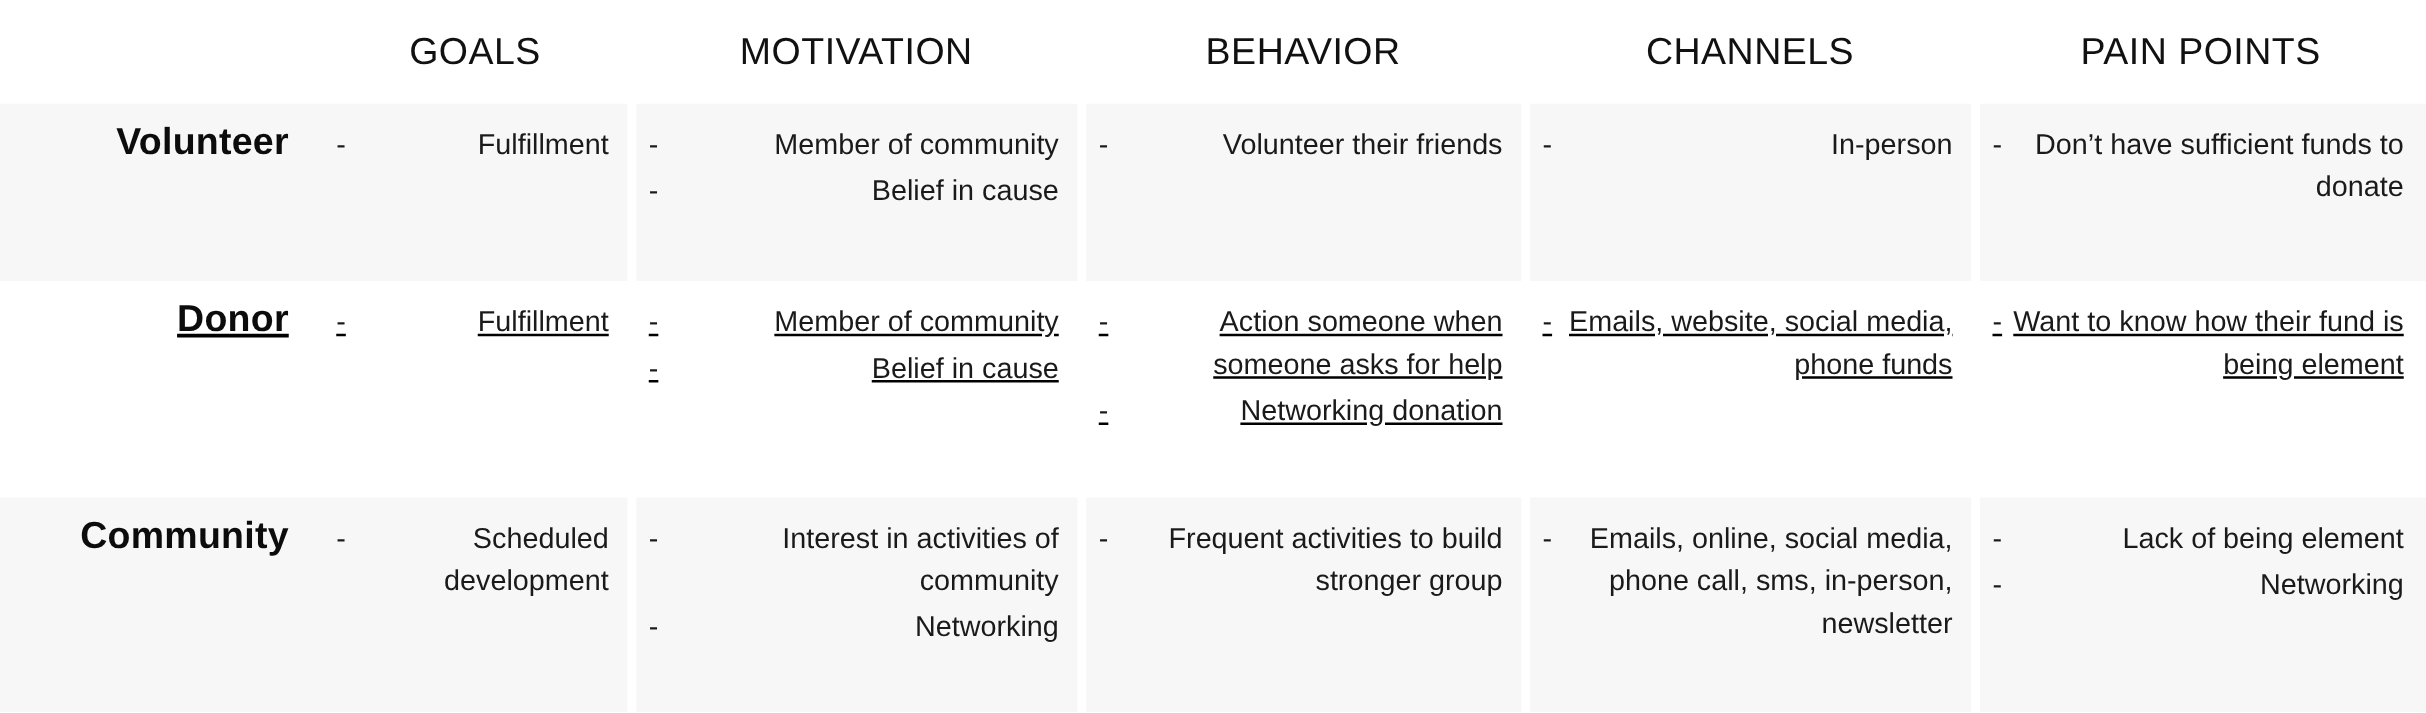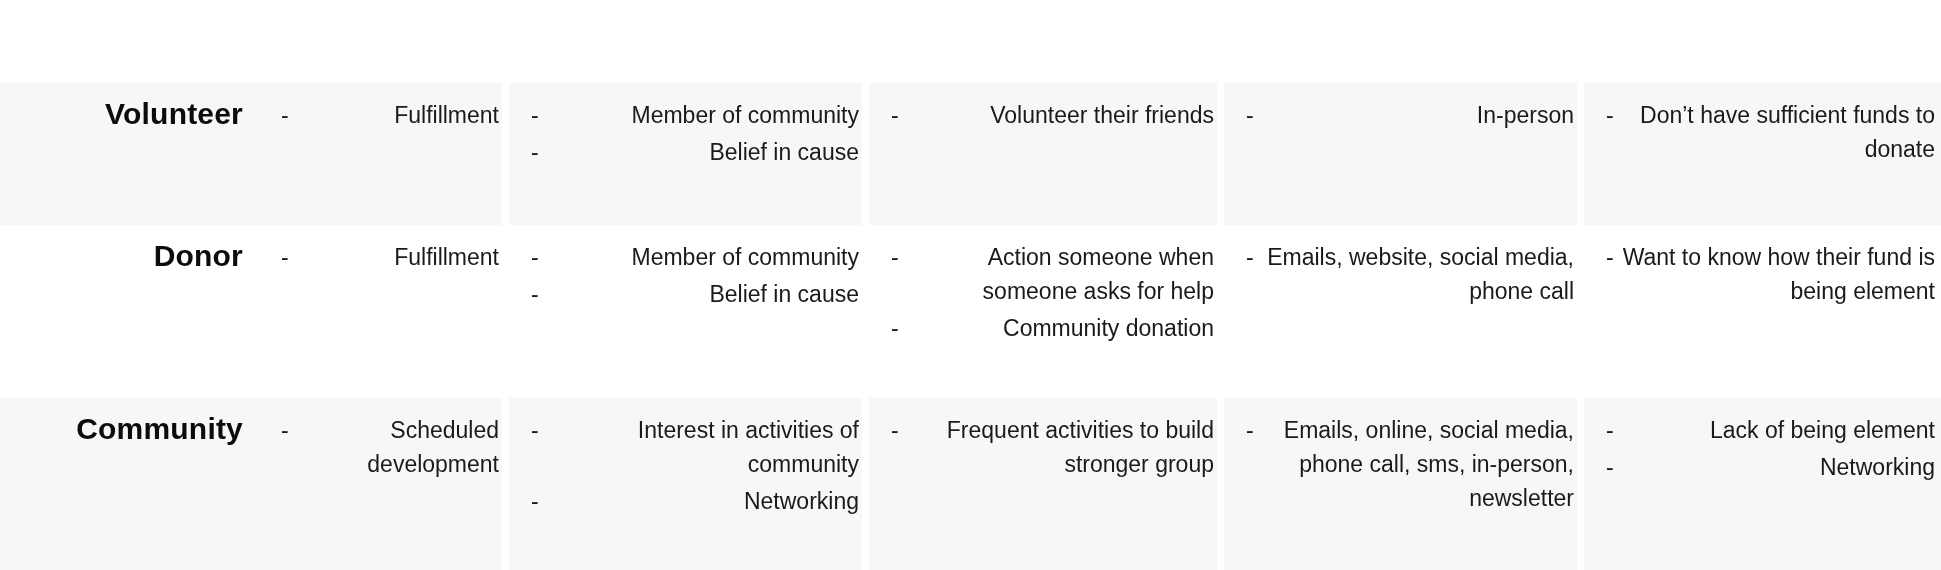--- a/index.html
+++ b/index.html
@@ -54,27 +54,26 @@
     position: absolute;
     left: 0;
     top: 83px;
     width: 1941px;
   }
   .matrix-row {
     position: relative;
     display: flex;
     width: 1941px;
     box-sizing: border-box;
-    padding-left: 12px;
   }
   .matrix-row.shaded  { background: #f7f7f7; }
   .matrix-row.plain    { background: #ffffff; }
 
   .row-1 { height: 142px; }
-  .row-2 { height: 173px; }
+  .row-2 { height: 173px; text-decoration: underline; }
   .row-3 { height: 172px; }
 
   .persona-cell {
     width: 255px;
     flex: 0 0 255px;
     display: flex;
     align-items: flex-start;
     justify-content: flex-end;
     padding-top: 14px;
     padding-right: 24px;
@@ -137,20 +136,28 @@
   .bullet-text {
     flex: 1 1 auto;
     text-align: right;
   }
 </style>
 </head>
 <body>
 
 <div class="matrix">
 
+  <div class="matrix-header">
+    <div class="header-cell persona-head"></div>
+    <div class="header-cell c0">GOALS</div>
+    <div class="header-cell c1">MOTIVATION</div>
+    <div class="header-cell c2">BEHAVIOR</div>
+    <div class="header-cell c3">CHANNELS</div>
+    <div class="header-cell c4">PAIN POINTS</div>
+  </div>
 
   <div class="matrix-body">
 
     <div class="matrix-row row-1 shaded">
       <div class="persona-cell">
         <span class="persona-name">Volunteer</span>
       </div>
 
       <div class="data-cell dc0">
         <ul class="bullet-list">
@@ -230,30 +237,30 @@
       </div>
 
       <div class="data-cell dc2">
         <ul class="bullet-list">
           <li class="bullet-item">
             <span class="bullet-dash">-</span>
             <span class="bullet-text">Action someone when someone asks for help</span>
           </li>
           <li class="bullet-item">
             <span class="bullet-dash">-</span>
-            <span class="bullet-text">Community donation</span>
+            <span class="bullet-text">Networking donation</span>
           </li>
         </ul>
       </div>
 
       <div class="data-cell dc3">
         <ul class="bullet-list">
           <li class="bullet-item">
             <span class="bullet-dash">-</span>
-            <span class="bullet-text">Emails, website, social media, phone call</span>
+            <span class="bullet-text">Emails, website, social media, phone funds</span>
           </li>
         </ul>
       </div>
 
       <div class="data-cell dc4">
         <ul class="bullet-list">
           <li class="bullet-item">
             <span class="bullet-dash">-</span>
             <span class="bullet-text">Want to know how their fund is being element</span>
           </li>

